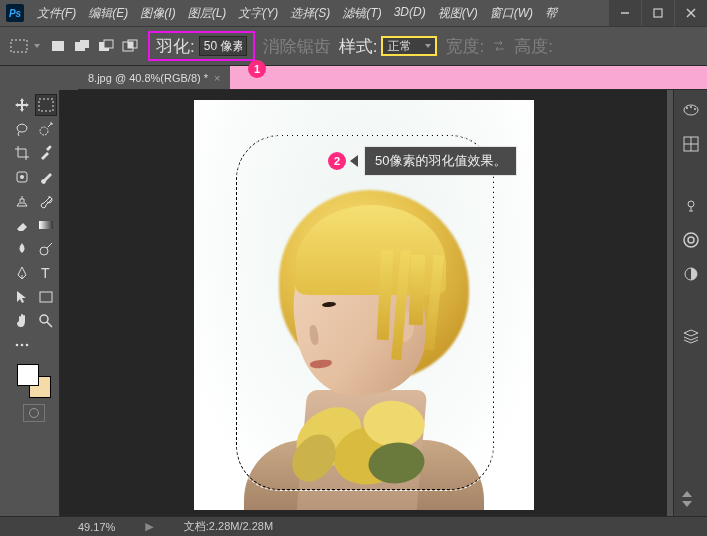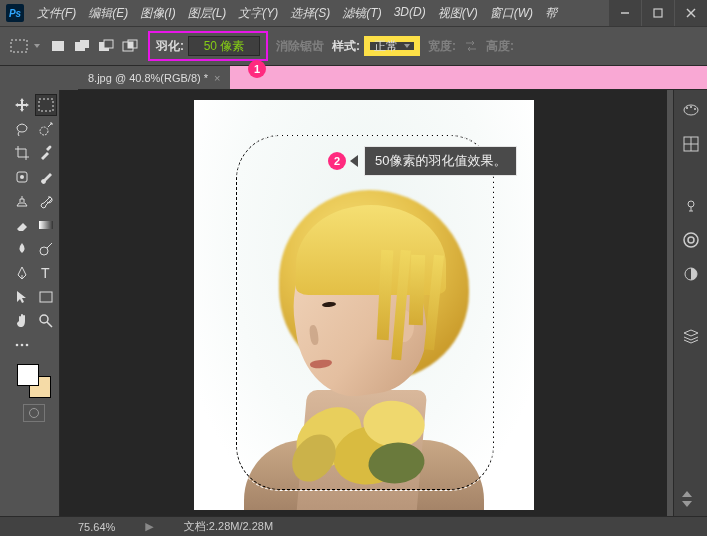--- a/index.html
+++ b/index.html
@@ -13,24 +13,24 @@
 .win-controls { display: flex; height: 26px; }
 .win-btn { width: 32px; height: 26px; display: flex; align-items: center; justify-content: center; color: #ccc; background: #424242; margin-left: 1px; }
 .win-btn.close { }
 
 
 .options-bar { height: 40px; background: #535353; border-top: 1px solid #383838; border-bottom: 1px solid #2a2a2a; display: flex; align-items: center; padding: 0 10px; gap: 8px; }
 .opt-group { display: flex; align-items: center; gap: 4px; }
 .dropdown-caret { width: 0; height: 0; border-left: 3px solid transparent; border-right: 3px solid transparent; border-top: 4px solid #999; margin-left: 2px; }
 .shape-btn { width: 20px; height: 18px; display: flex; align-items: center; justify-content: center; }
 .feather-box { border: 2px solid #e815e8; padding: 2px 6px; display: flex; align-items: center; gap: 4px; height: 30px; position: relative; }
-.feather-input { background: #3f3f3f; border: 1px solid #282828; color: #84cc16; padding: 2px 4px; width: 72px; font-size: 12px; height: 20px; text-align: center; }
-.opt-label { color: #ddd; font-size: 12px; font-weight: bold; }
+.feather-input { background: #3f3f3f; border: 1px solid #282828; color: #e5e5e5; padding: 2px 4px; width: 48px; font-size: 12px; height: 20px; }
+.opt-label { color: #ddd; font-size: 17px; }
 .opt-label.dim { color: #808080; }
-.style-select { background: #3f3f3f; border: 6px solid #fde047; color: #ddd; padding: 2px 4px; width: 56px; font-size: 12px; height: 20px; display: flex; align-items: center; justify-content: space-between; }
+.style-select { background: #3f3f3f; border: 2px solid #fde047; color: #ddd; padding: 2px 4px; width: 56px; font-size: 12px; height: 20px; display: flex; align-items: center; justify-content: space-between; }
 
 
 .tabbar-row { display: flex; }
 .left-gutter { width: 78px; height: 24px; }
 .tabbar { flex: 1; height: 24px; background: #f9a8d4; display: flex; align-items: stretch; border-bottom: 1px solid #2a2a2a; }
 .tab { background: #535353; padding: 4px 10px; display: flex; align-items: center; gap: 6px; color: #ddd; font-size: 11px; }
 .tab-close { color: #999; font-size: 11px; }
 
 
 .workrow { display: flex; height: calc(536px - 26px - 40px - 24px - 20px); }
@@ -428,21 +428,21 @@
           <path d="M2 5 l7 -3 l7 3 l-7 3 z" fill="none" stroke="#ccc"></path>
           <path d="M2 9 l7 3 l7 -3" fill="none" stroke="#ccc"></path>
           <path d="M2 12 l7 3 l7 -3" fill="none" stroke="#ccc"></path>
         </svg>
       </div>
     <div class="dock-spacer"></div>
   </div>
 </div>
 
 <div class="statusbar">
-  <span>75.64%</span>
+  <span>49.17%</span>
   <span class="status-sep">▶</span>
   <span><span>文档:</span><span>2.28M/2.28M</span></span>
 </div>
 
 <div class="badge badge1">1</div>
 <div class="anno2-wrap">
   <div class="badge" style="position:static">2</div>
   <div class="anno2-caret"></div>
   <div class="anno2-box">50像素的羽化值效果。</div>
 </div>

